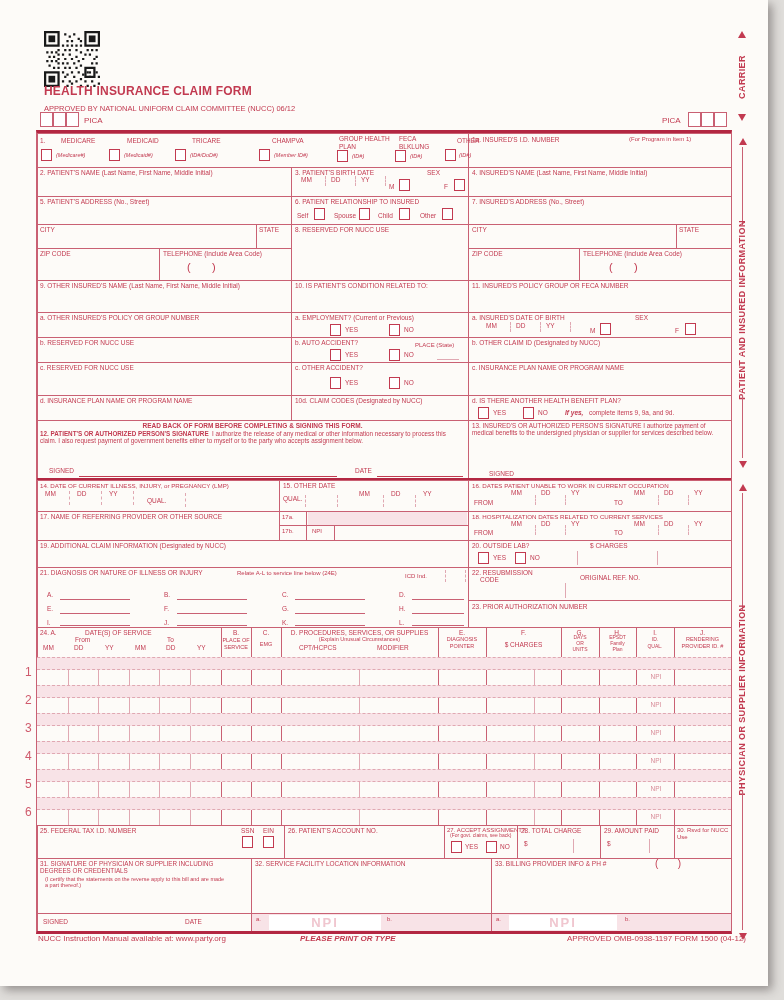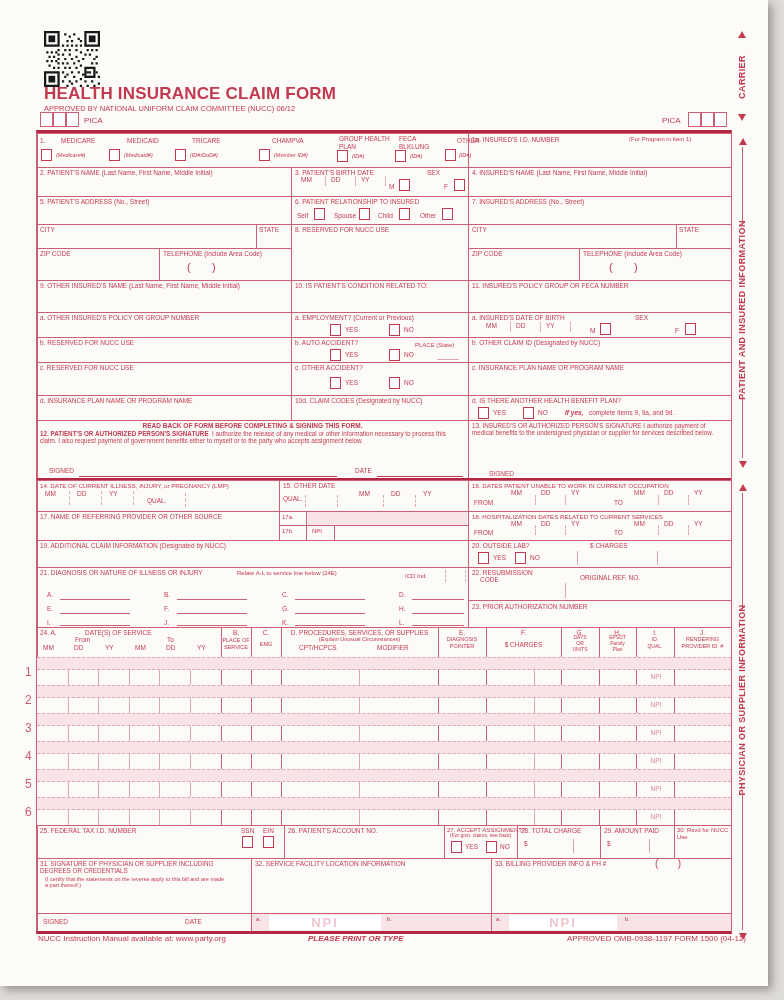--- a/index.html
+++ b/index.html
@@ -71,21 +71,21 @@
     <path fill="#191919" fill-rule="evenodd" d="M0 0h7v7H0zM1 1v5h5V1z"></path>
         <rect x="2" y="2" width="3" height="3" fill="#191919"></rect>
     <path fill="#191919" fill-rule="evenodd" d="M18 0h7v7h-7zM19 1v5h5V1z"></path>
         <rect x="20" y="2" width="3" height="3" fill="#191919"></rect>
     <path fill="#191919" fill-rule="evenodd" d="M0 18h7v7H0zM1 19v5h5v-5z"></path>
         <rect x="2" y="20" width="3" height="3" fill="#191919"></rect>
     <path fill="#191919" d="M8 6h1v1H8zM10 6h1v1h-1zM12 6h1v1h-1zM14 6h1v1h-1zM16 6h1v1h-1zM6 8h1v1H6zM6 10h1v1H6zM6 12h1v1H6zM6 14h1v1H6zM6 16h1v1H6zM9 1h1v1H9zM11 2h1v1h-1zM13 1h1v1h-1zM15 3h1v1h-1zM10 4h1v1h-1zM12 4h1v1h-1zM16 4h1v1h-1zM9 8h1v1H9zM11 8h1v1h-1zM14 8h1v1h-1zM16 9h1v1h-1zM19 8h1v1h-1zM21 8h1v1h-1zM23 8h1v1h-1zM1 9h1v1H1zM3 9h1v1H3zM5 9h1v1H5zM2 11h1v1H2zM4 11h1v1H4zM1 13h1v1H1zM3 13h1v1H3zM5 13h1v1H5zM2 15h1v1H2zM4 16h1v1H4zM8 10h1v1H8zM11 10h1v1h-1zM14 11h1v1h-1zM18 10h1v1h-1zM20 10h1v1h-1zM23 11h1v1h-1zM9 12h1v1H9zM12 12h1v1h-1zM15 13h1v1h-1zM17 12h1v1h-1zM22 12h1v1h-1zM8 14h1v1H8zM10 14h1v1h-1zM13 14h1v1h-1zM16 15h1v1h-1zM21 14h1v1h-1zM23 14h1v1h-1zM9 16h1v1H9zM11 16h1v1h-1zM14 16h1v1h-1zM8 18h1v1H8zM10 19h1v1h-1zM12 18h1v1h-1zM15 18h1v1h-1zM17 19h1v1h-1zM19 18h1v1h-1zM23 18h1v1h-1zM9 20h1v1H9zM13 20h1v1h-1zM16 21h1v1h-1zM20 20h1v1h-1zM24 20h1v1h-1zM8 22h1v1H8zM11 22h1v1h-1zM14 22h1v1h-1zM18 22h1v1h-1zM21 22h1v1h-1zM10 24h1v1h-1zM12 23h1v1h-1zM16 24h1v1h-1zM19 24h1v1h-1zM22 24h1v1h-1zM24 23h1v1h-1z"></path>
     <path fill="#191919" fill-rule="evenodd" d="M18 16h5v5h-5zM19 17v3h3v-3z"></path>
         <rect x="20" y="18" width="1" height="1" fill="#191919"></rect>
   </svg>
-  <div class="t b" style="left:44px;top:84px;font-size:17px;letter-spacing:.2px">HEALTH INSURANCE CLAIM FORM</div>
+  <div class="t b" style="left:44px;top:84px;font-size:12px;letter-spacing:.2px">HEALTH INSURANCE CLAIM FORM</div>
   <div class="t" style="left:44px;top:105px;font-size:7.5px">APPROVED BY NATIONAL UNIFORM CLAIM COMMITTEE (NUCC) 06/12</div>
 
   <div class="pbox" style="left:40px;top:112px"></div>
   <div class="pbox" style="left:53px;top:112px"></div>
   <div class="pbox" style="left:66px;top:112px"></div>
   <div class="t f8" style="left:84px;top:116px">PICA</div>
   <div class="t f8" style="left:662px;top:116px">PICA</div>
   <div class="pbox" style="left:688px;top:112px"></div>
   <div class="pbox" style="left:701px;top:112px"></div>
   <div class="pbox" style="left:714px;top:112px"></div>
@@ -518,17 +518,17 @@
     <div class="t f6" style="left:350px;top:783px">b.</div>
     <div class="pf" style="left:455px;top:781px;width:239px;height:17px"></div>
     <div class="t f6" style="left:459px;top:783px">a.</div>
     <div class="wm" style="left:472px;top:782px;width:108px;height:15px">
           <span>NPI</span>
         </div>
     <div class="t f6" style="left:588px;top:783px">b.</div>
   </div>
 
   <div class="t f8" style="left:38px;top:934px">NUCC Instruction Manual available at: www.party.org</div>
-  <div class="t f8 b i" style="left:308px;top:934px">PLEASE PRINT OR TYPE</div>
+  <div class="t f8 b i" style="left:300px;top:934px">PLEASE PRINT OR TYPE</div>
   <div class="t f8" style="left:460px;top:934px;width:286px;text-align:right">APPROVED OMB-0938-1197 FORM 1500 (04-12)</div>
 
 </div>
 </div>
 
 </body></html>

